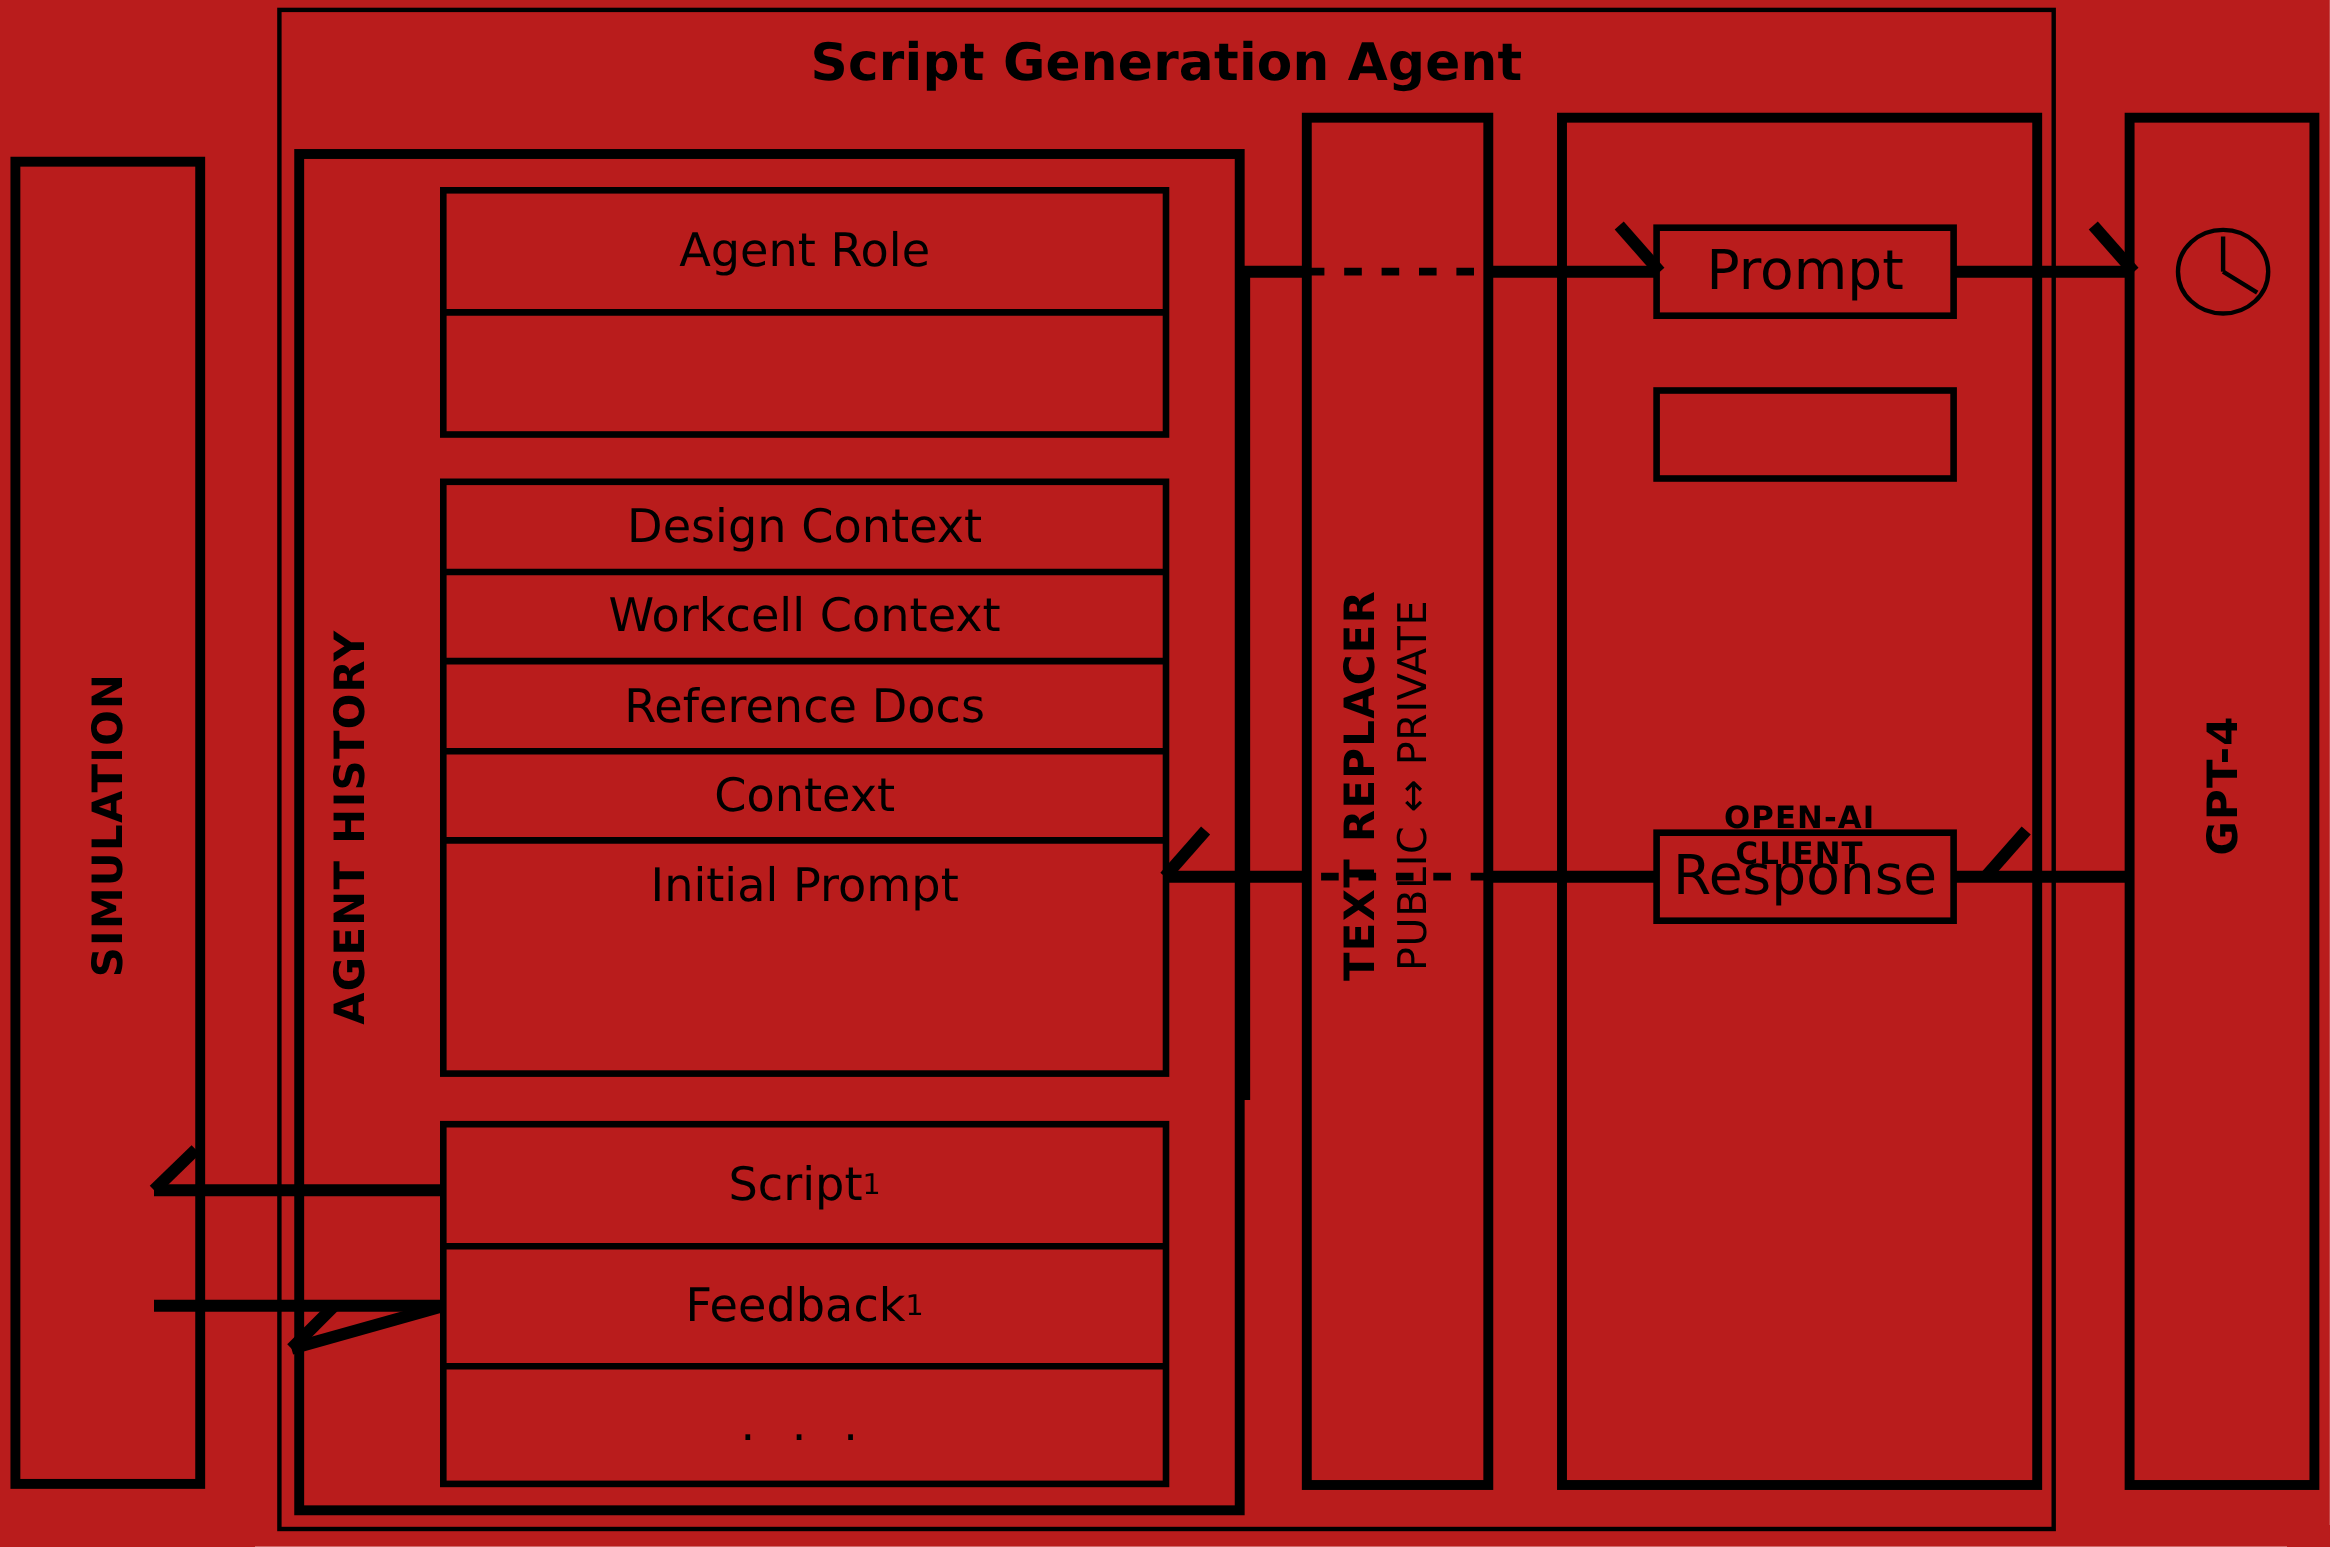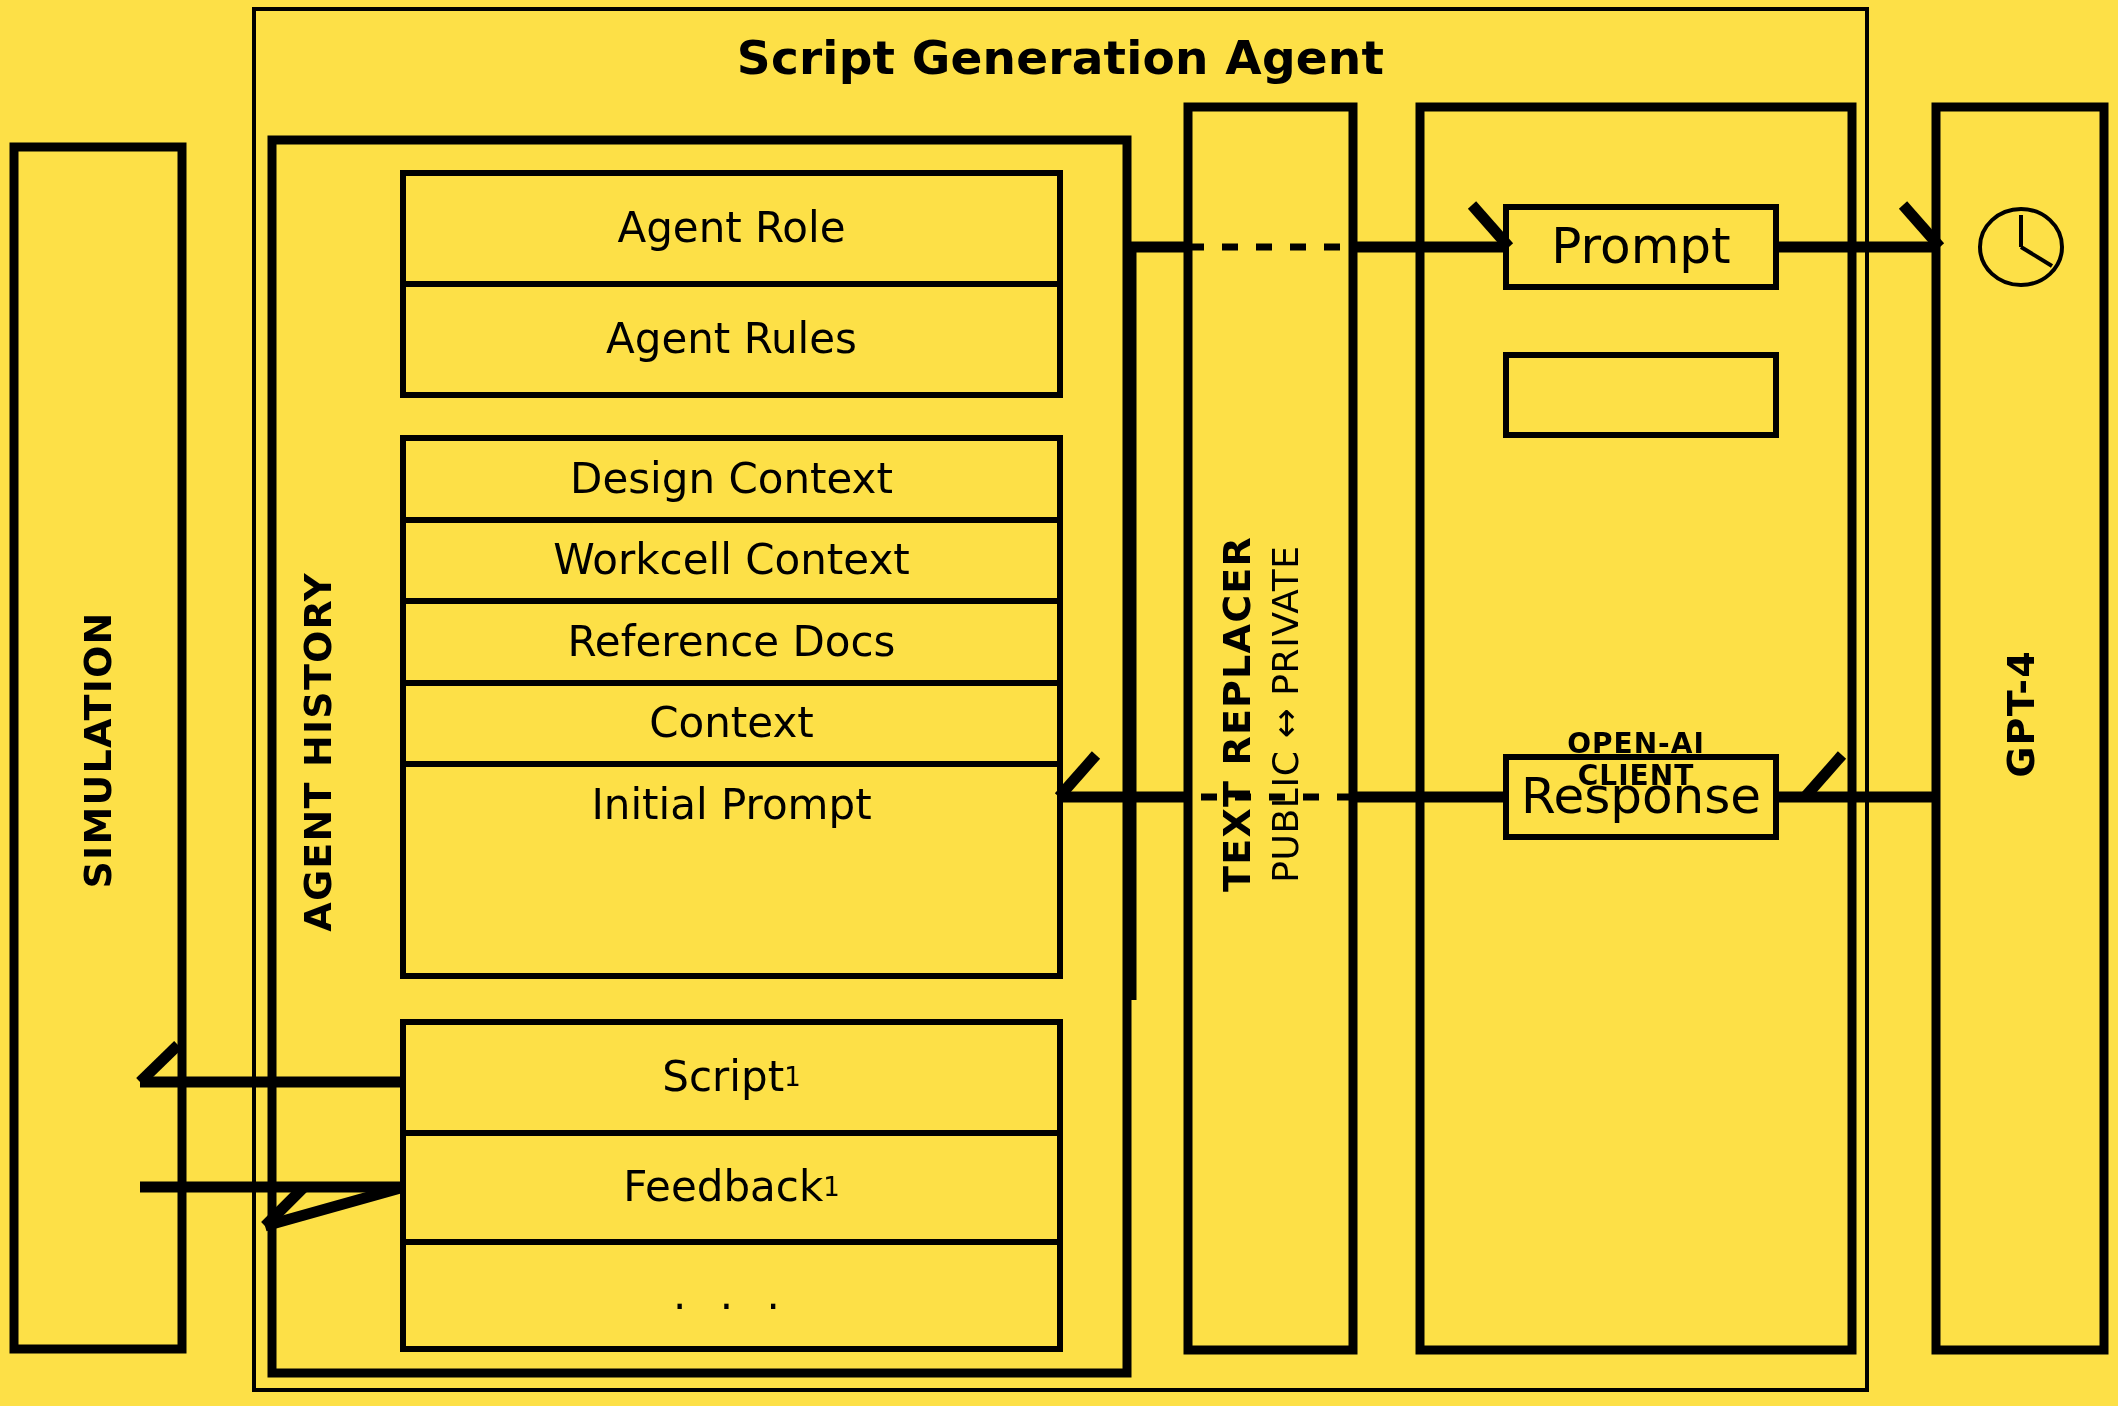--- a/index.html
+++ b/index.html
@@ -1,17 +1,17 @@
 <!DOCTYPE html>
 <html><head>
 <meta charset="utf-8">
 <style>
   html,body{margin:0;padding:0;background:#ffffff;}
   body{width:2118px;height:1406px;overflow:hidden;font-family:"DejaVu Sans","Liberation Sans",sans-serif;}
-  #stage{position:relative;width:2118px;height:1406px;background:#fde047;}
+  #stage{position:relative;width:2118px;height:1406px;background:#b91c1c;}
   svg#diagram{position:absolute;left:0;top:0;width:2118px;height:1406px;}
   .lbl{position:absolute;display:flex;align-items:center;justify-content:center;
        text-align:center;color:#000;line-height:1.15;white-space:pre-line;}
   .vert{transform-origin:center center;}
   .ttl{font-size:47px;font-weight:700;letter-spacing:0.2px;}
   .boxtxt{font-size:42px;font-weight:400;}
   .smalltxt{font-size:50px;font-weight:400;}
   .sideh{font-size:38px;font-weight:700;letter-spacing:1.2px;}
   .sidesub{font-size:36px;font-weight:400;letter-spacing:0.6px;}
   .clienth{font-size:28px;font-weight:700;letter-spacing:1px;}
@@ -105,21 +105,20 @@
   <div class="lbl sideh vert" style="left:616px;top:684px;width:1243px;height:60px;transform:rotate(-90deg);">TEXT REPLACER</div>
 
   <div class="lbl sidesub vert" style="left:664px;top:684px;width:1243px;height:60px;transform:rotate(-90deg);">PUBLIC ↔ PRIVATE</div>
 
   <div class="lbl sideh vert" style="left:1400px;top:684px;width:1243px;height:60px;transform:rotate(-90deg);">GPT-4</div>
 
   <div class="lbl clienth" style="left:1420px;top:705px;width:432px;height:110px;">OPEN-AI
 CLIENT</div>
 
   <div class="lbl boxtxt" style="left:403px;top:173px;width:657px;height:111px;">Agent Role</div>
-  <div class="lbl boxtxt" style="left:403px;top:284px;width:657px;height:111px;">Agent Rules</div>
 
   <div class="lbl boxtxt" style="left:403px;top:438px;width:657px;height:82px;">Design Context</div>
   <div class="lbl boxtxt" style="left:403px;top:520px;width:657px;height:81px;">Workcell Context</div>
   <div class="lbl boxtxt" style="left:403px;top:601px;width:657px;height:82px;">Reference Docs</div>
   <div class="lbl boxtxt" style="left:403px;top:683px;width:657px;height:81px;">Context</div>
   <div class="lbl boxtxt" style="left:403px;top:764px;width:657px;height:82px;">Initial Prompt</div>
 
   <div class="lbl boxtxt" style="left:403px;top:1022px;width:657px;height:111px;">
     <span>Script</span><span class="sub">1</span>
   </div>

